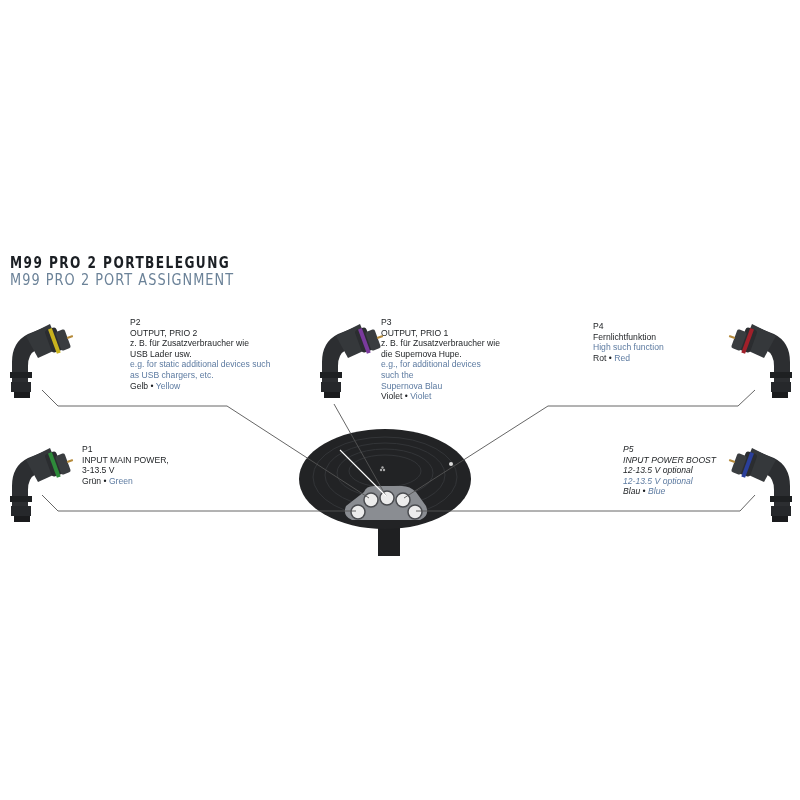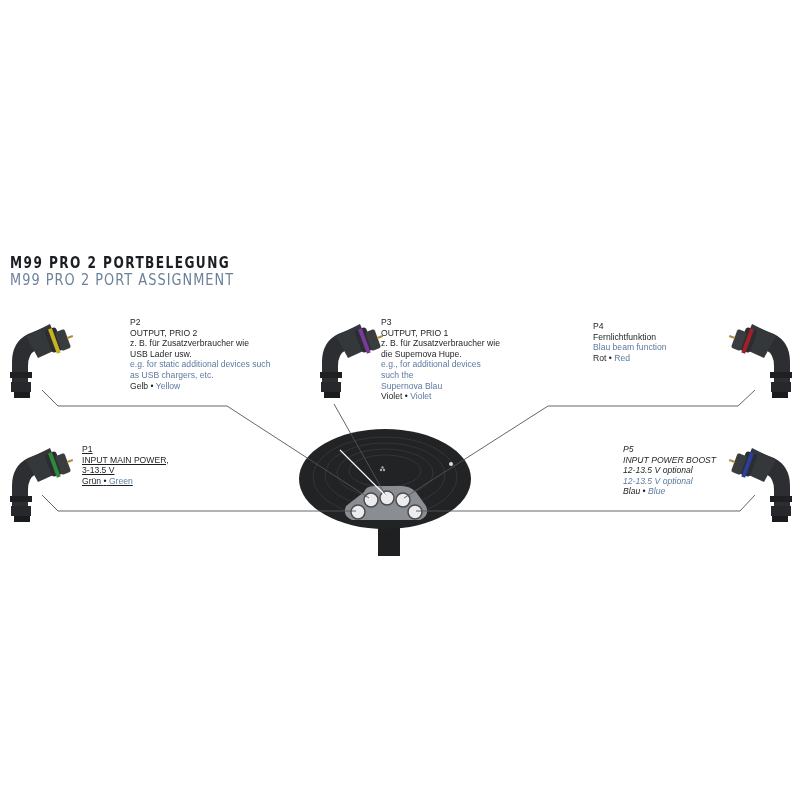--- a/index.html
+++ b/index.html
@@ -118,29 +118,29 @@
   <div>
     <span>Violet</span>
     <span>•</span>
     <span class="en">Violet</span>
   </div>
 </div>
 
 <div class="label" style="left:593px; top:321px;">
   <div>P4</div>
   <div>Fernlichtfunktion</div>
-  <div class="en">Blau beam function</div>
+  <div class="en">High such function</div>
   <div>
     <span>Rot</span>
     <span>•</span>
     <span class="en">Red</span>
   </div>
 </div>
 
-<div class="label" style="left:82px; top:444px;text-decoration:underline;">
+<div class="label" style="left:82px; top:444px;">
   <div>P1</div>
   <div>INPUT MAIN POWER,</div>
   <div>3-13.5 V</div>
   <div>
     <span>Grün</span>
     <span>•</span>
     <span class="en">Green</span>
   </div>
 </div>
 

